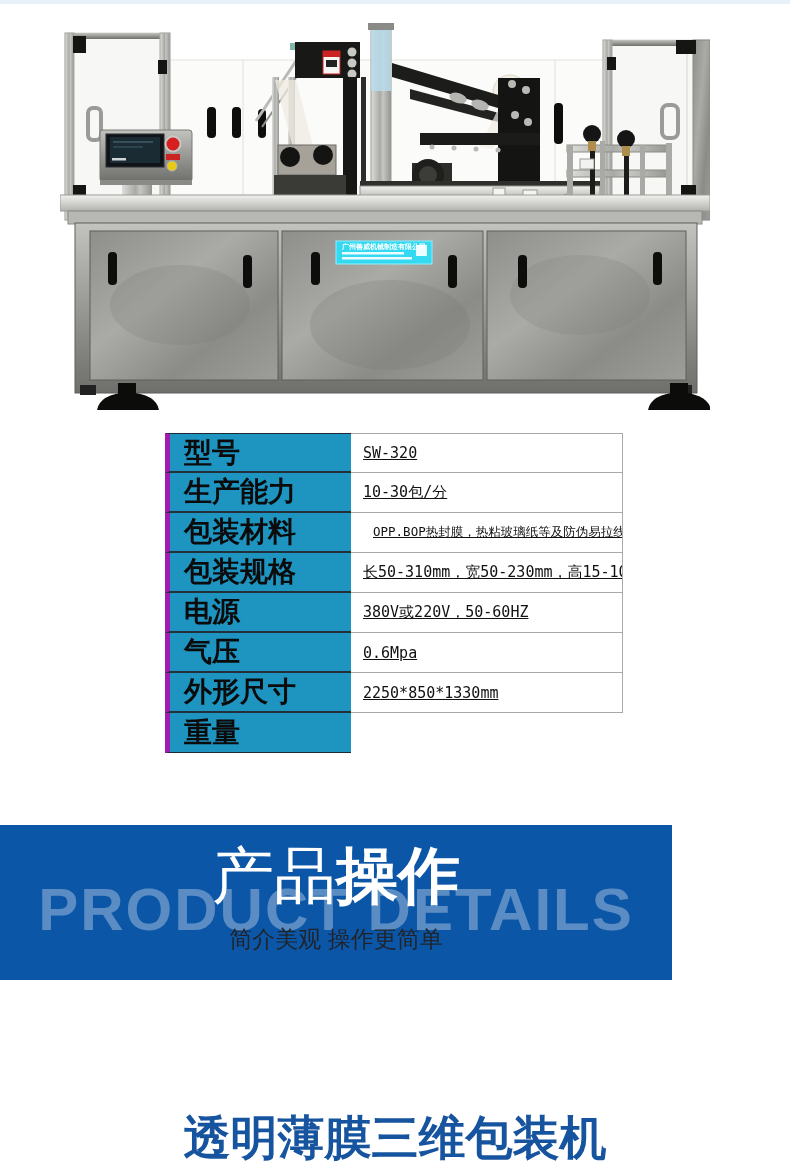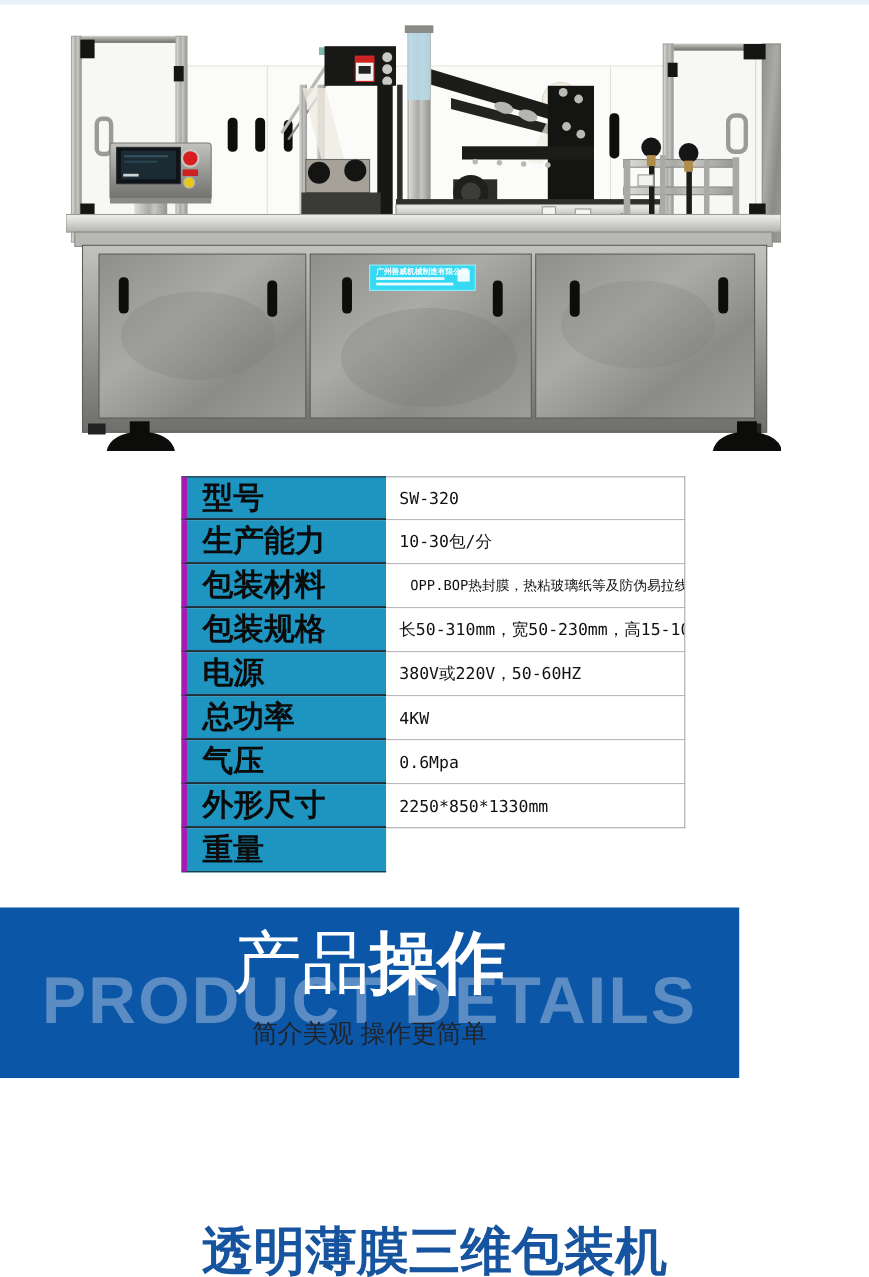--- a/index.html
+++ b/index.html
@@ -16,21 +16,21 @@
   .spec-label{width:186px;background:#1e94c0;color:#0b0b0b;font-weight:bold;
               font-size:28px;display:flex;align-items:center;padding-left:14px;
               box-sizing:border-box;border-left:5px solid #a21caf;
               border-bottom:2px solid #233039;}
   .spec-row:last-child .spec-label{border-bottom:1px solid #1b2a33;}
   .spec-row:first-child .spec-label{border-top:1px solid #1b2a33;}
   .spec-value{flex:1;background:#ffffff;color:#111;font-size:15px;
               font-family:"DejaVu Sans Mono","Liberation Mono",monospace;
               display:flex;align-items:center;padding-left:12px;box-sizing:border-box;
               border-right:1px solid #a8a8a8;border-bottom:1px solid #a8a8a8;
-              overflow:hidden;white-space:nowrap;}
+              overflow:hidden;white-space:nowrap;text-decoration:underline;}
   .spec-row:first-child .spec-value{border-top:1px solid #a8a8a8;}
   .spec-row.tight .spec-value{font-size:12.5px;padding-left:22px;}
 
   
   #banner{position:absolute;left:0;top:825px;width:672px;height:155px;
           background:#0b56a7;overflow:hidden;}
   #banner-watermark{position:absolute;left:0;top:50px;width:100%;text-align:center;
           font-size:60px;font-weight:bold;letter-spacing:2px;white-space:nowrap;
           color:rgba(255,255,255,0.33);z-index:1;}
   #banner-title{position:absolute;left:0;top:20px;width:100%;text-align:center;
@@ -265,24 +265,20 @@
     </div>
     <div class="spec-row">
       <div class="spec-label">包装规格</div>
       <div class="spec-value">长50-310mm，宽50-230mm，高15-100mm</div>
     </div>
     <div class="spec-row">
       <div class="spec-label">电源</div>
       <div class="spec-value">380V或220V，50-60HZ</div>
     </div>
     <div class="spec-row">
-      <div class="spec-label">总功率</div>
-      <div class="spec-value">4KW</div>
-    </div>
-    <div class="spec-row">
       <div class="spec-label">气压</div>
       <div class="spec-value">0.6Mpa</div>
     </div>
     <div class="spec-row">
       <div class="spec-label">外形尺寸</div>
       <div class="spec-value">2250*850*1330mm</div>
     </div>
     <div class="spec-row">
       <div class="spec-label">重量</div>
     </div>

